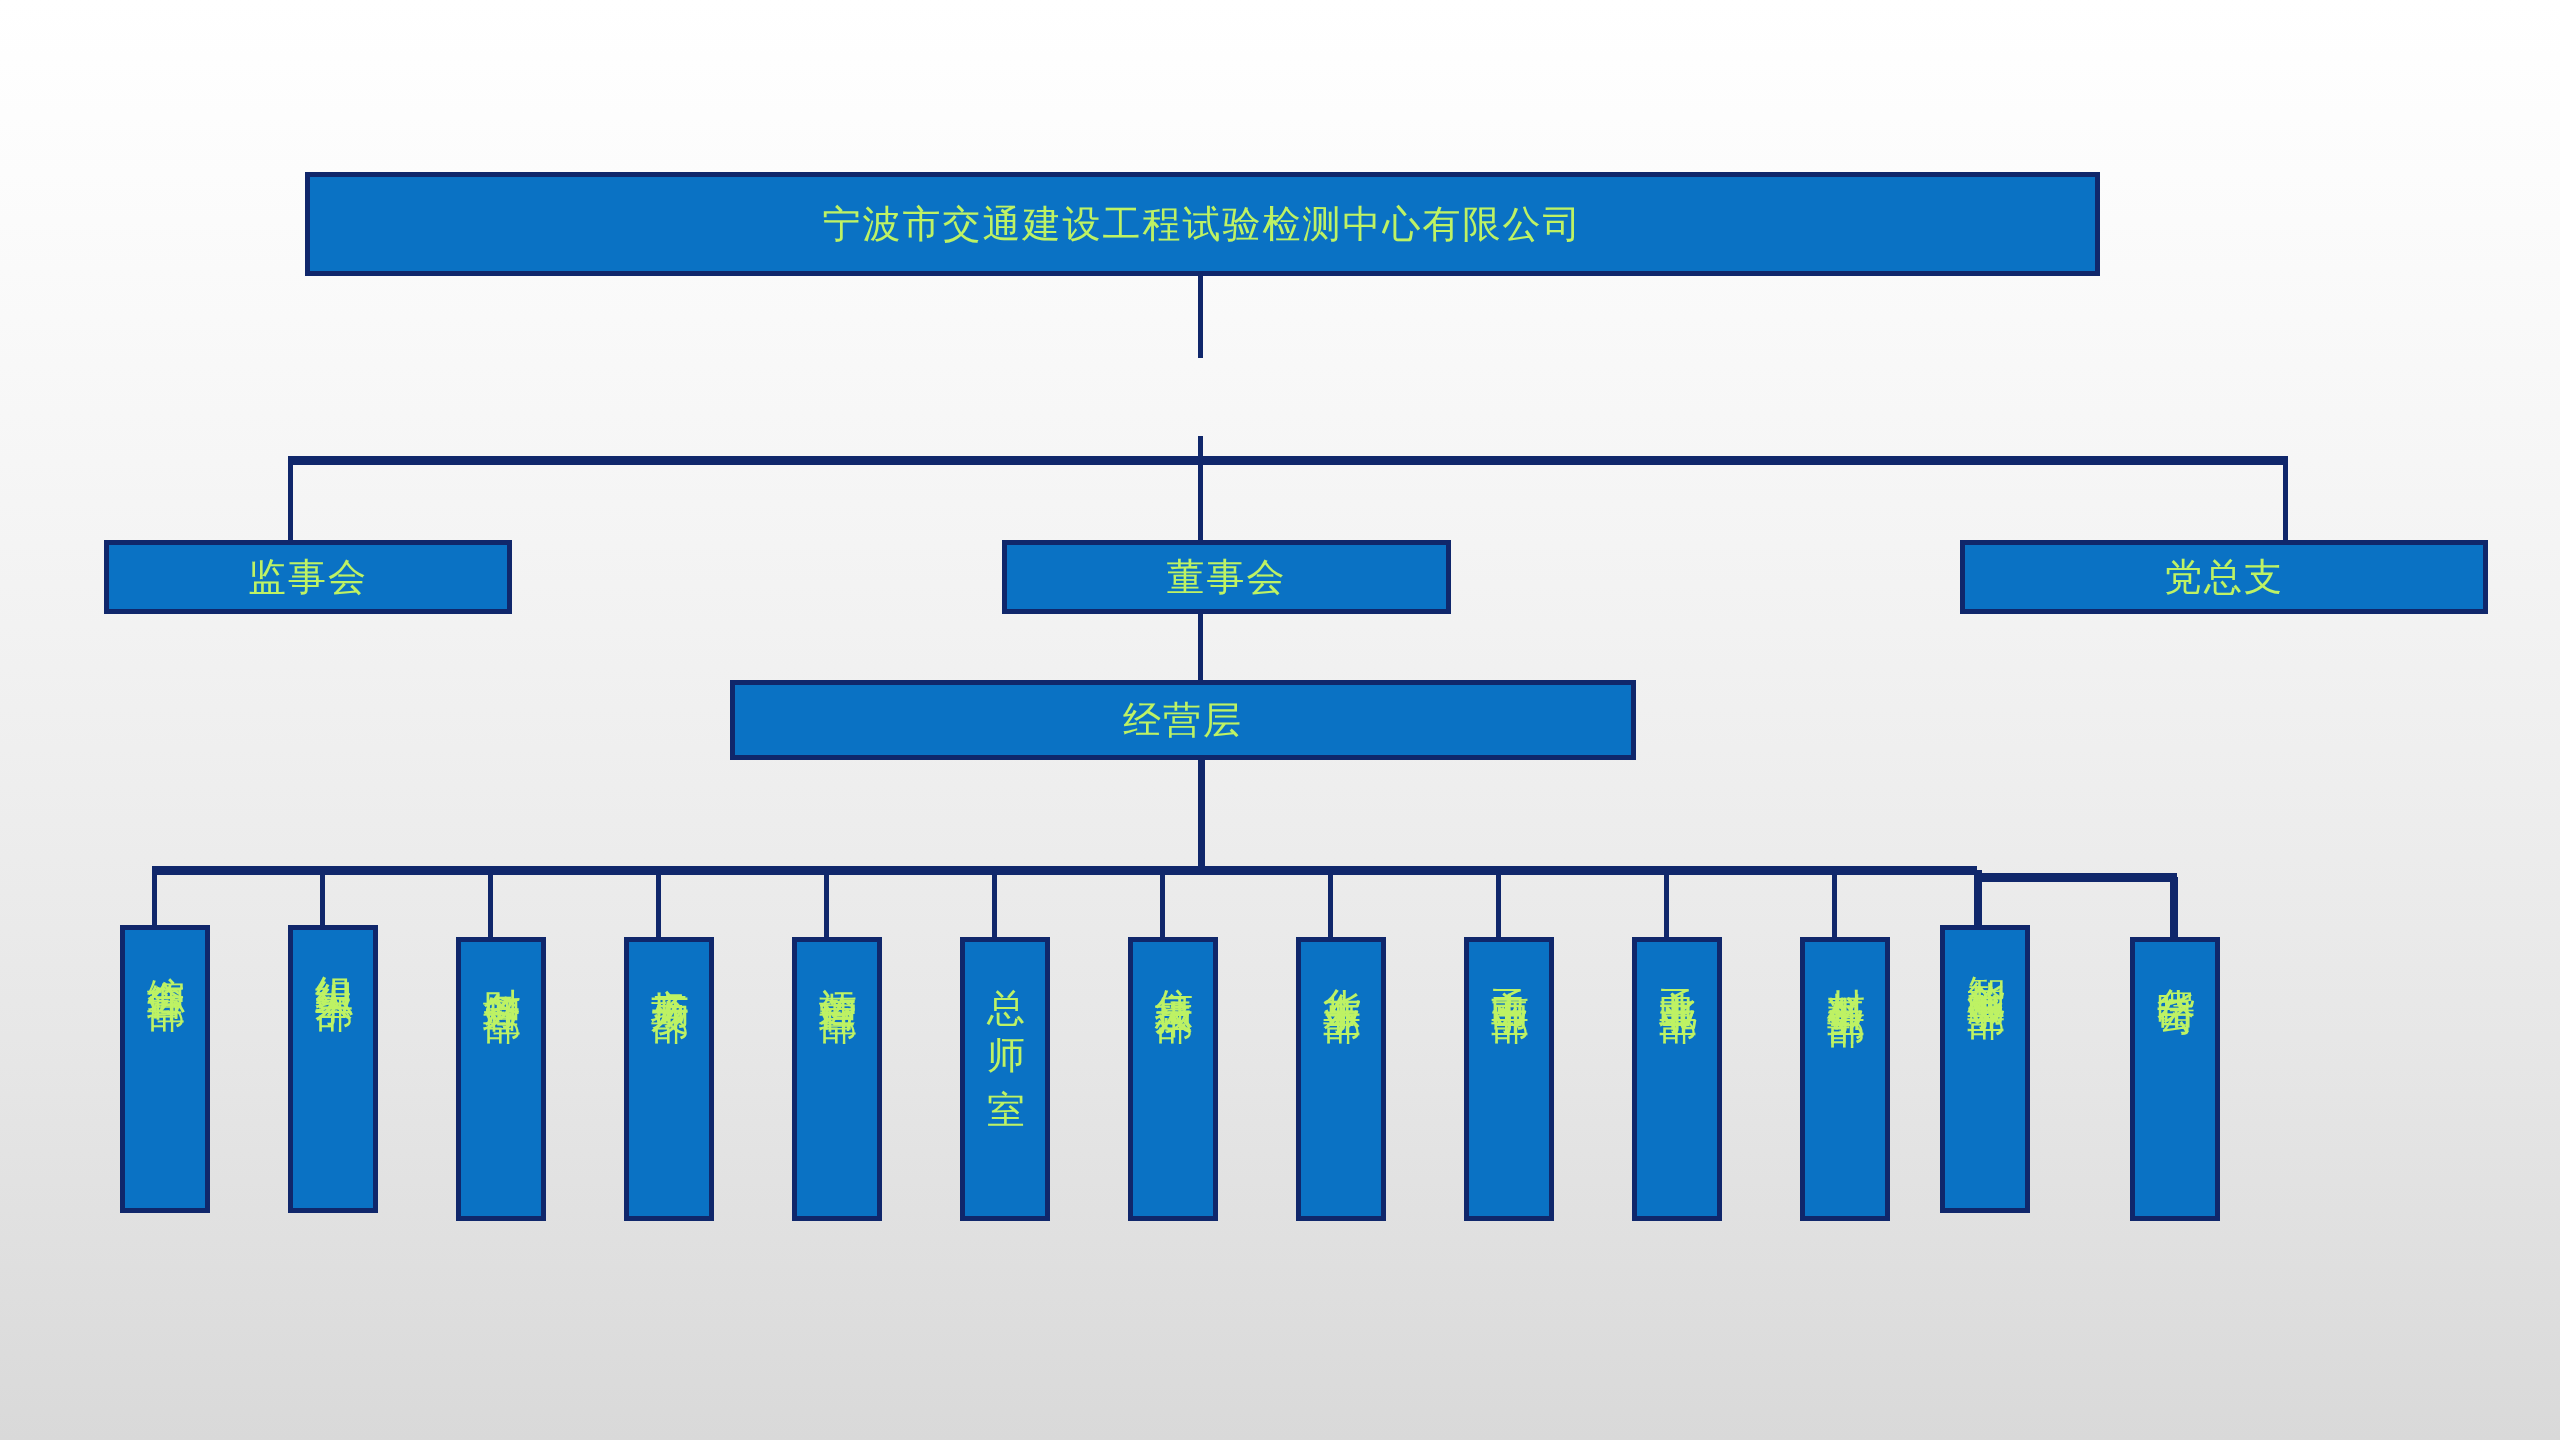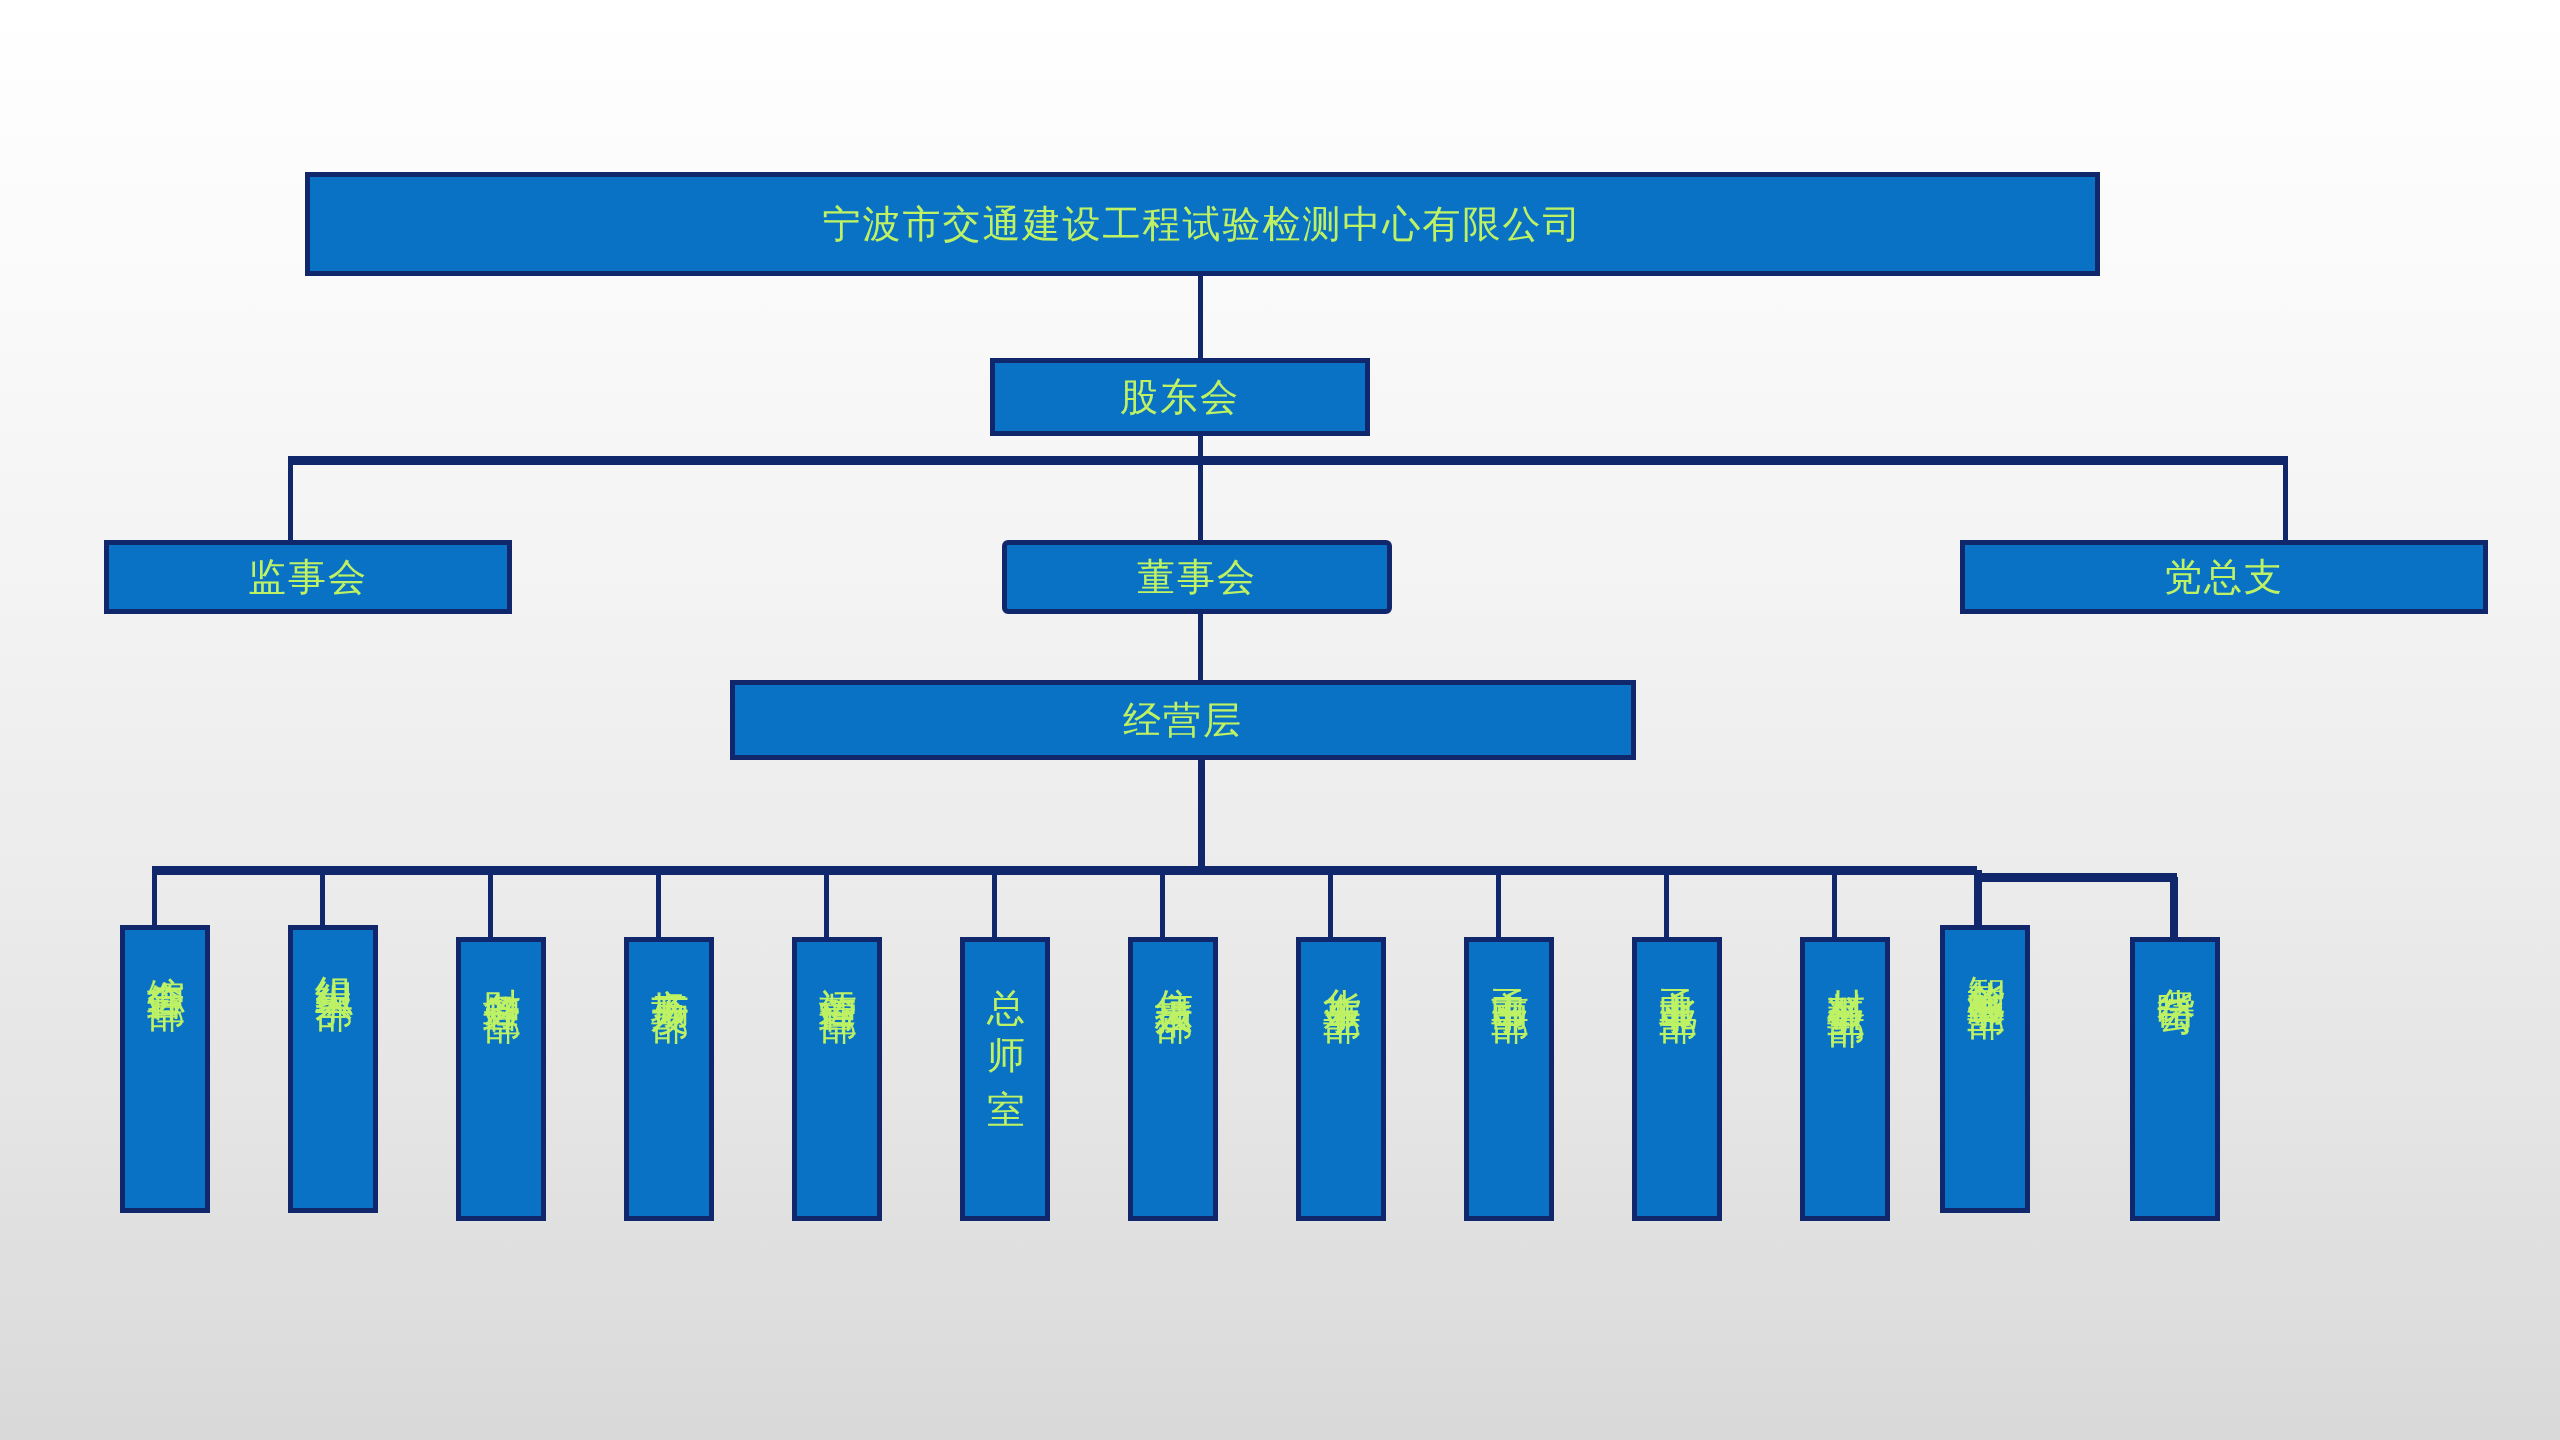--- a/index.html
+++ b/index.html
@@ -72,35 +72,32 @@
 <body>
 
 <div id="canvas">
 
   <div class="node h-node" style="left:305px; top:172px; width:1795px; height:104px;">
     <span class="node-label">宁波市交通建设工程试验检测中心有限公司</span>
   </div>
 
   <div class="line line-v" style="left:1198px; top:276px; width:5px; height:82px;"></div>
 
-  <div class="node h-node" style="left:990px; top:358px; width:380px; height:78px;">
-    <span class="node-label">股东会</span>
-  </div>
 
   <div class="line line-v" style="left:1198px; top:436px; width:5px; height:24px;"></div>
   <div class="line line-thick-h" style="left:288px; top:456px; width:2000px; height:9px;"></div>
   <div class="line line-v" style="left:288px; top:460px; width:5px; height:80px;"></div>
   <div class="line line-v" style="left:1198px; top:460px; width:5px; height:80px;"></div>
   <div class="line line-v" style="left:2283px; top:460px; width:5px; height:80px;"></div>
 
   <div class="node h-node" style="left:104px; top:540px; width:408px; height:74px;">
     <span class="node-label">监事会</span>
   </div>
 
-  <div class="node h-node" style="left:1002px; top:540px; width:390px; height:74px;border-radius:6px;">
+  <div class="node h-node" style="left:1002px; top:540px; width:449px; height:74px;">
     <span class="node-label">董事会</span>
   </div>
 
   <div class="node h-node" style="left:1960px; top:540px; width:528px; height:74px;">
     <span class="node-label">党总支</span>
   </div>
 
   <div class="line line-v" style="left:1198px; top:614px; width:5px; height:66px;"></div>
 
   <div class="node h-node" style="left:730px; top:680px; width:906px; height:80px;">

